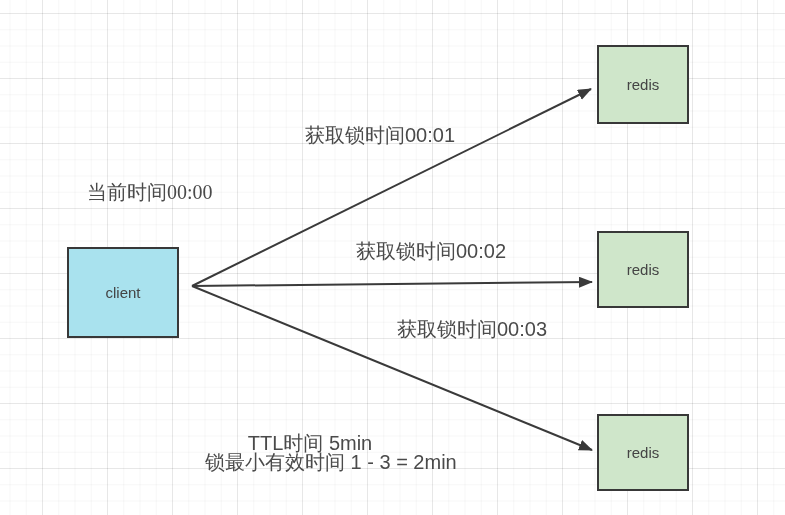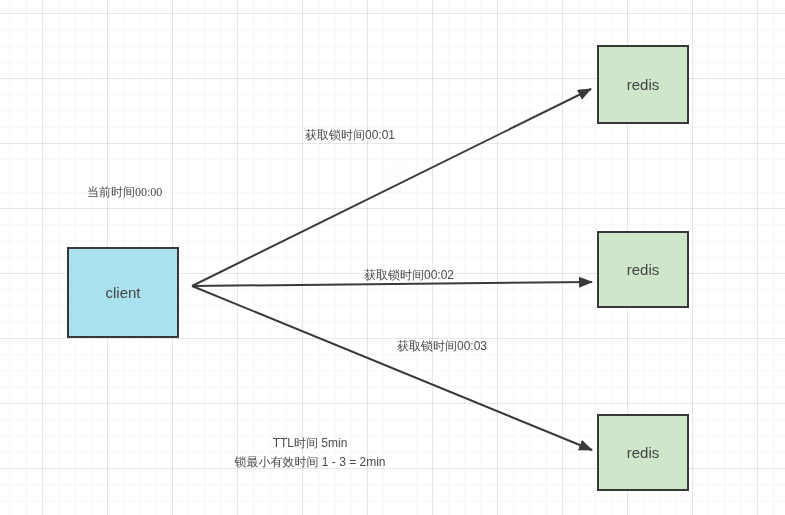--- a/index.html
+++ b/index.html
@@ -40,29 +40,29 @@
     left: 67px; top: 247px;
     width: 112px; height: 91px;
     background: #a9e2ee;
   }
   .node-redis { width: 92px; background: #cfe6ca; }
   .node-redis-top    { left: 597px; top: 45px;  height: 79px; }
   .node-redis-middle { left: 597px; top: 231px; height: 77px; }
   .node-redis-bottom { left: 597px; top: 414px; height: 77px; }
   .annotation {
     position: absolute;
-    font-size: 12px;
+    font-size: 20px;
     color: #4a4a4a;
     white-space: nowrap;
     line-height: 19px;
   }
   .anno-current-time { left: 87px;  top: 183px; font-family: Liberation Serif, serif; }
   .anno-lock-1       { left: 305px; top: 126px; }
-  .anno-lock-2       { left: 364px; top: 242px; margin-top: 24px; }
-  .anno-lock-3       { left: 397px; top: 337px; }
+  .anno-lock-2       { left: 356px; top: 242px; }
+  .anno-lock-3       { left: 397px; top: 320px; }
   .anno-ttl {
     left: 205px; top: 434px;
     width: 210px;
     text-align: center;
     white-space: nowrap;
   }
 </style>
 </head>
 <body>
 

